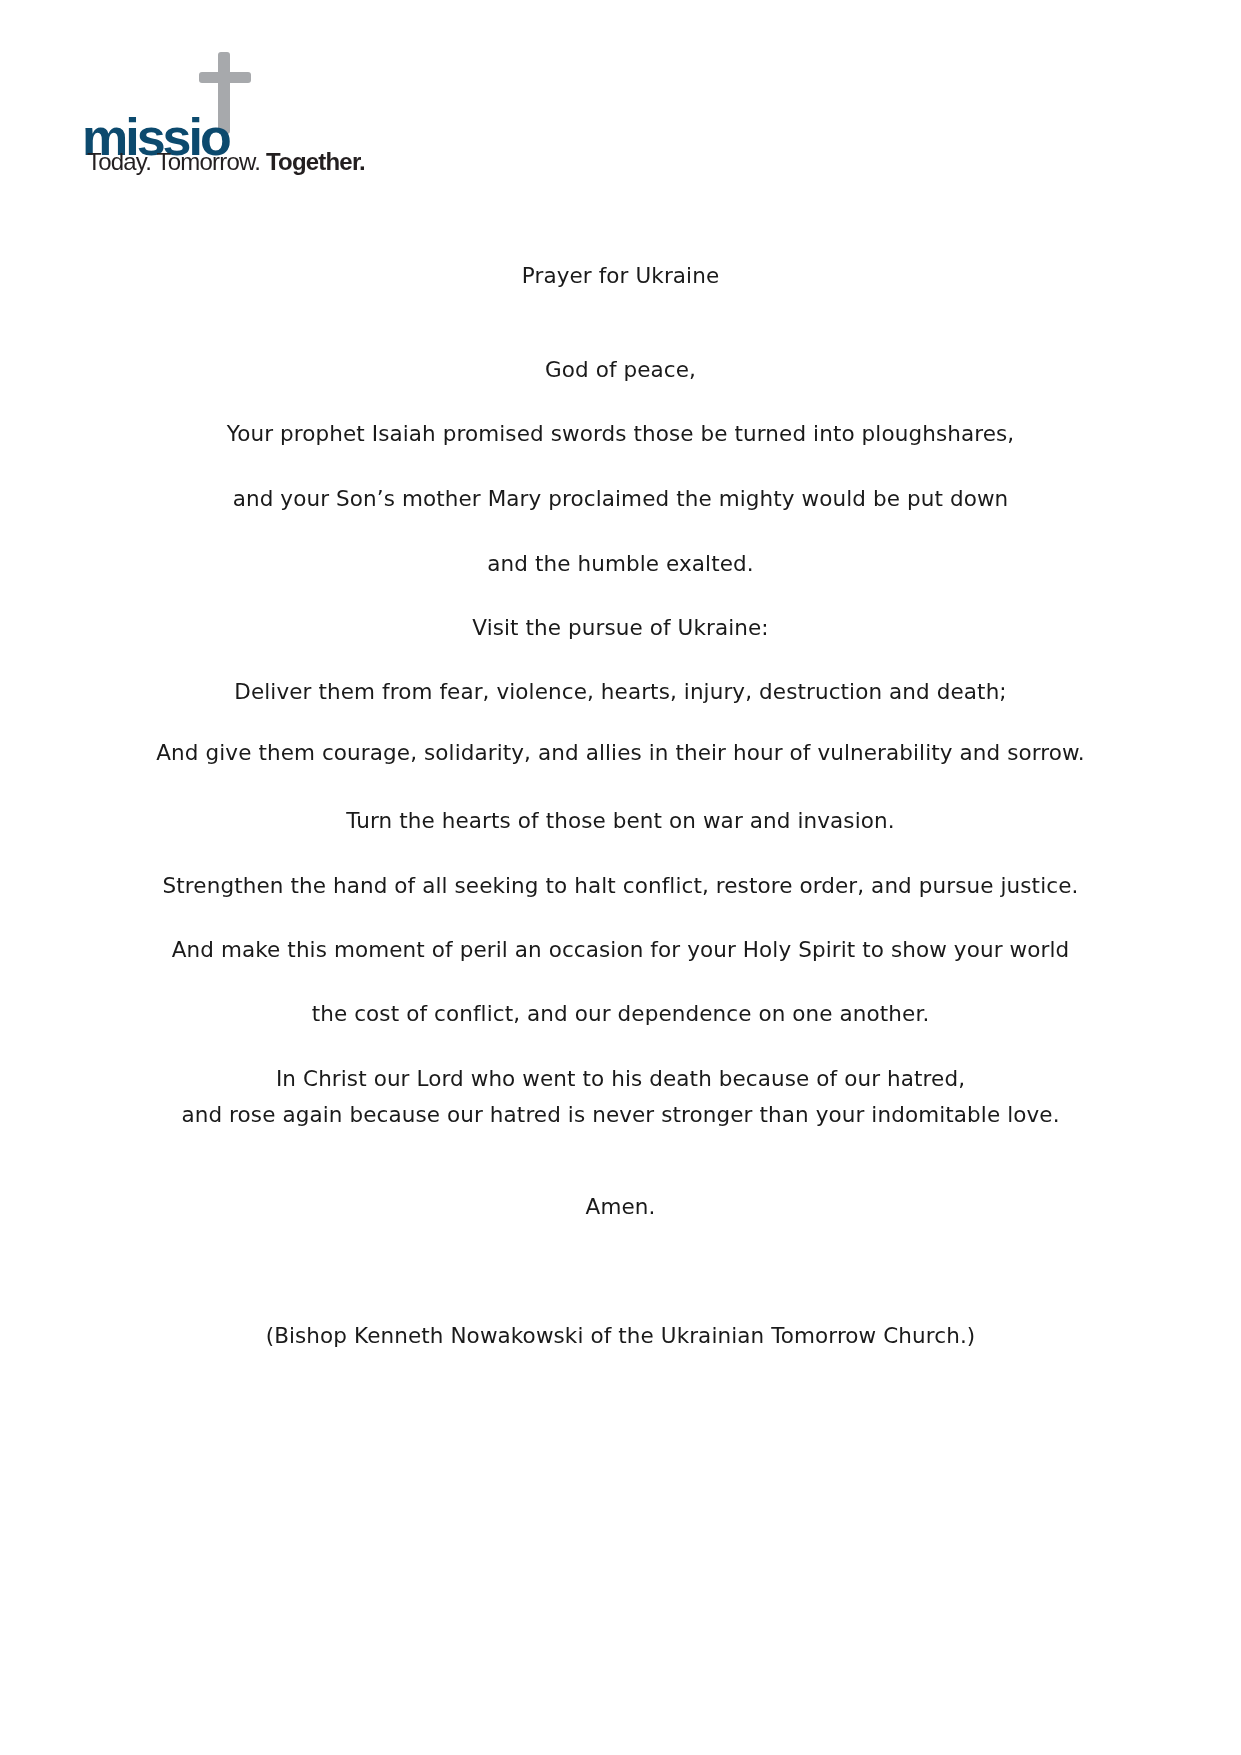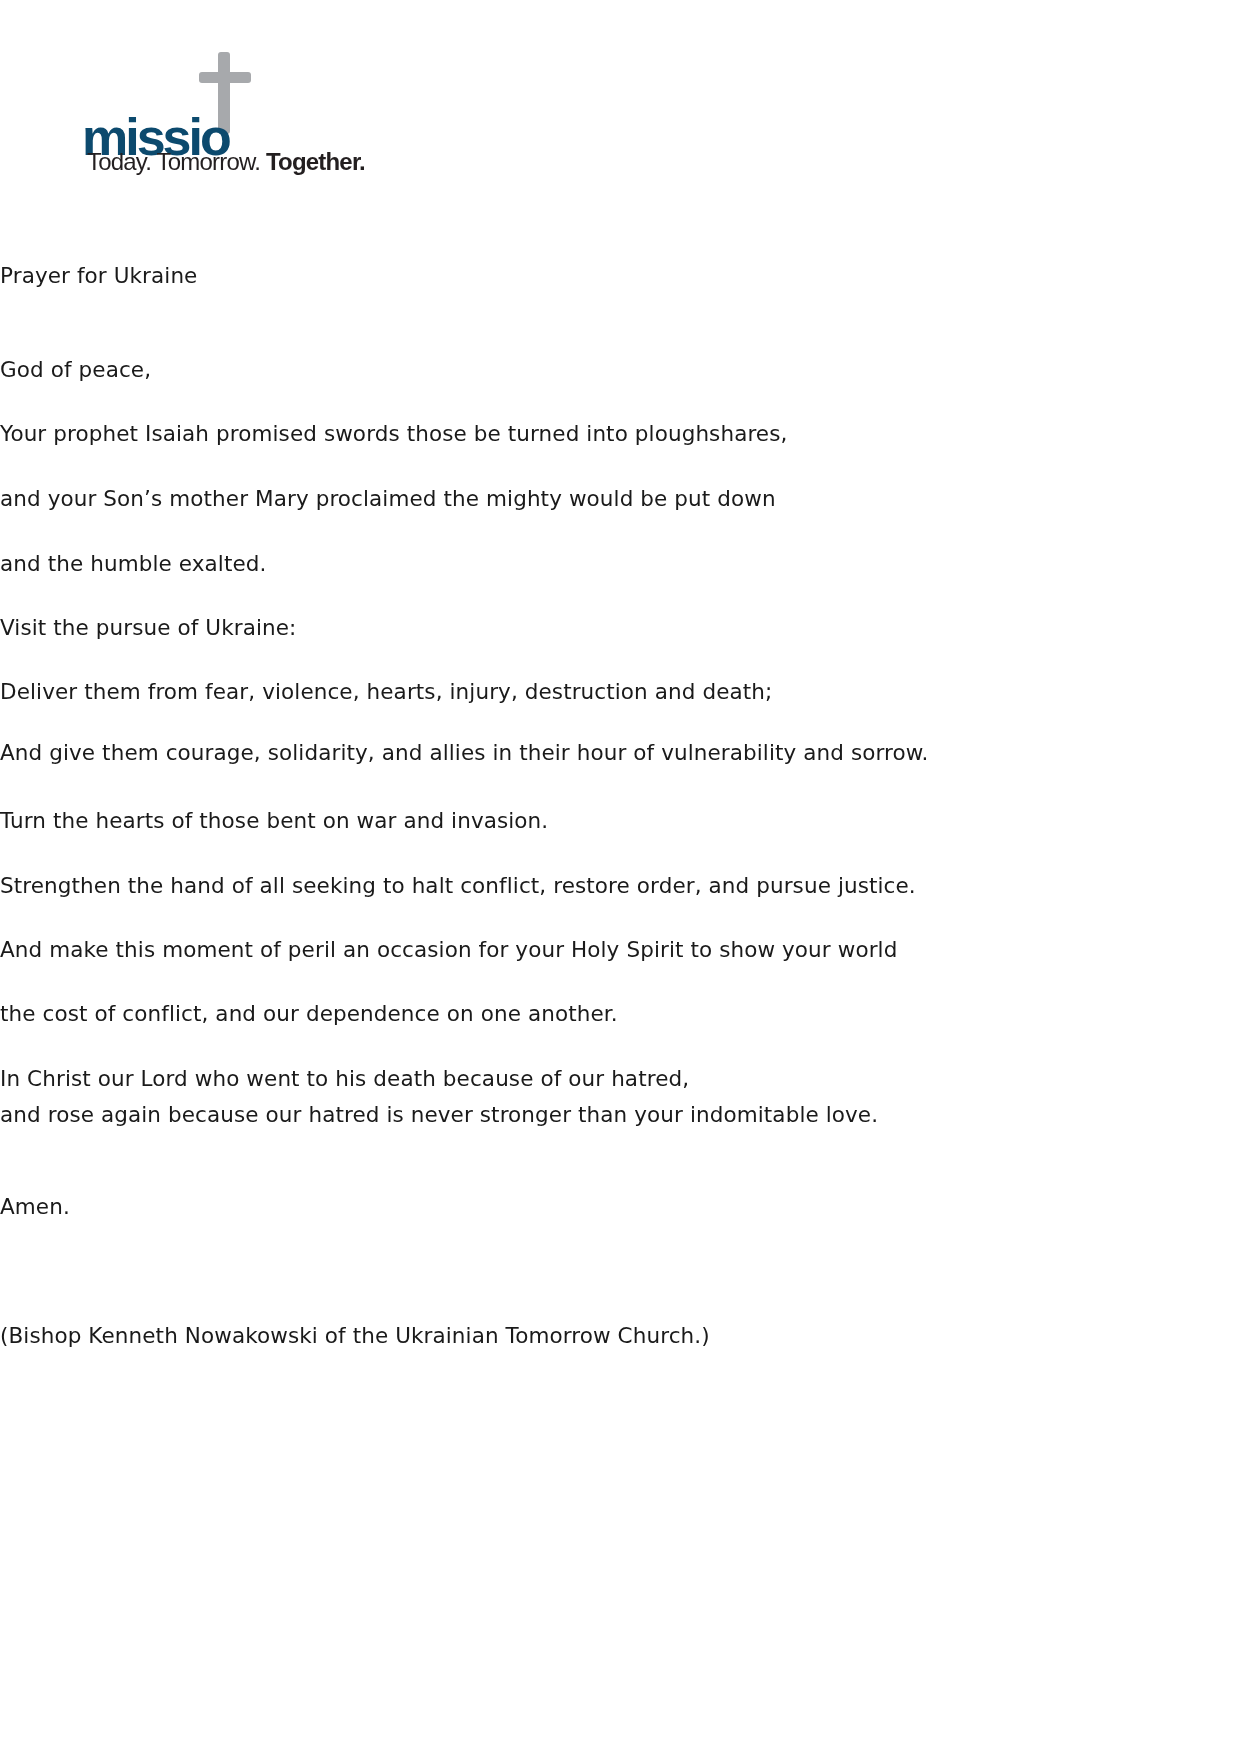--- a/index.html
+++ b/index.html
@@ -70,21 +70,21 @@
     .doc {
       position: absolute;
       left: 0;
       top: 0;
       width: 1241px;
     }
     .line {
       position: absolute;
       left: 0;
       width: 1241px;
-      text-align: left;
+      text-align: center;
       font-size: 21.5px;
       line-height: 30px;
       letter-spacing: 0.1px;
       white-space: nowrap;
       color: #1a1a1a;
     }
   </style>
 </head>
 <body>
 

